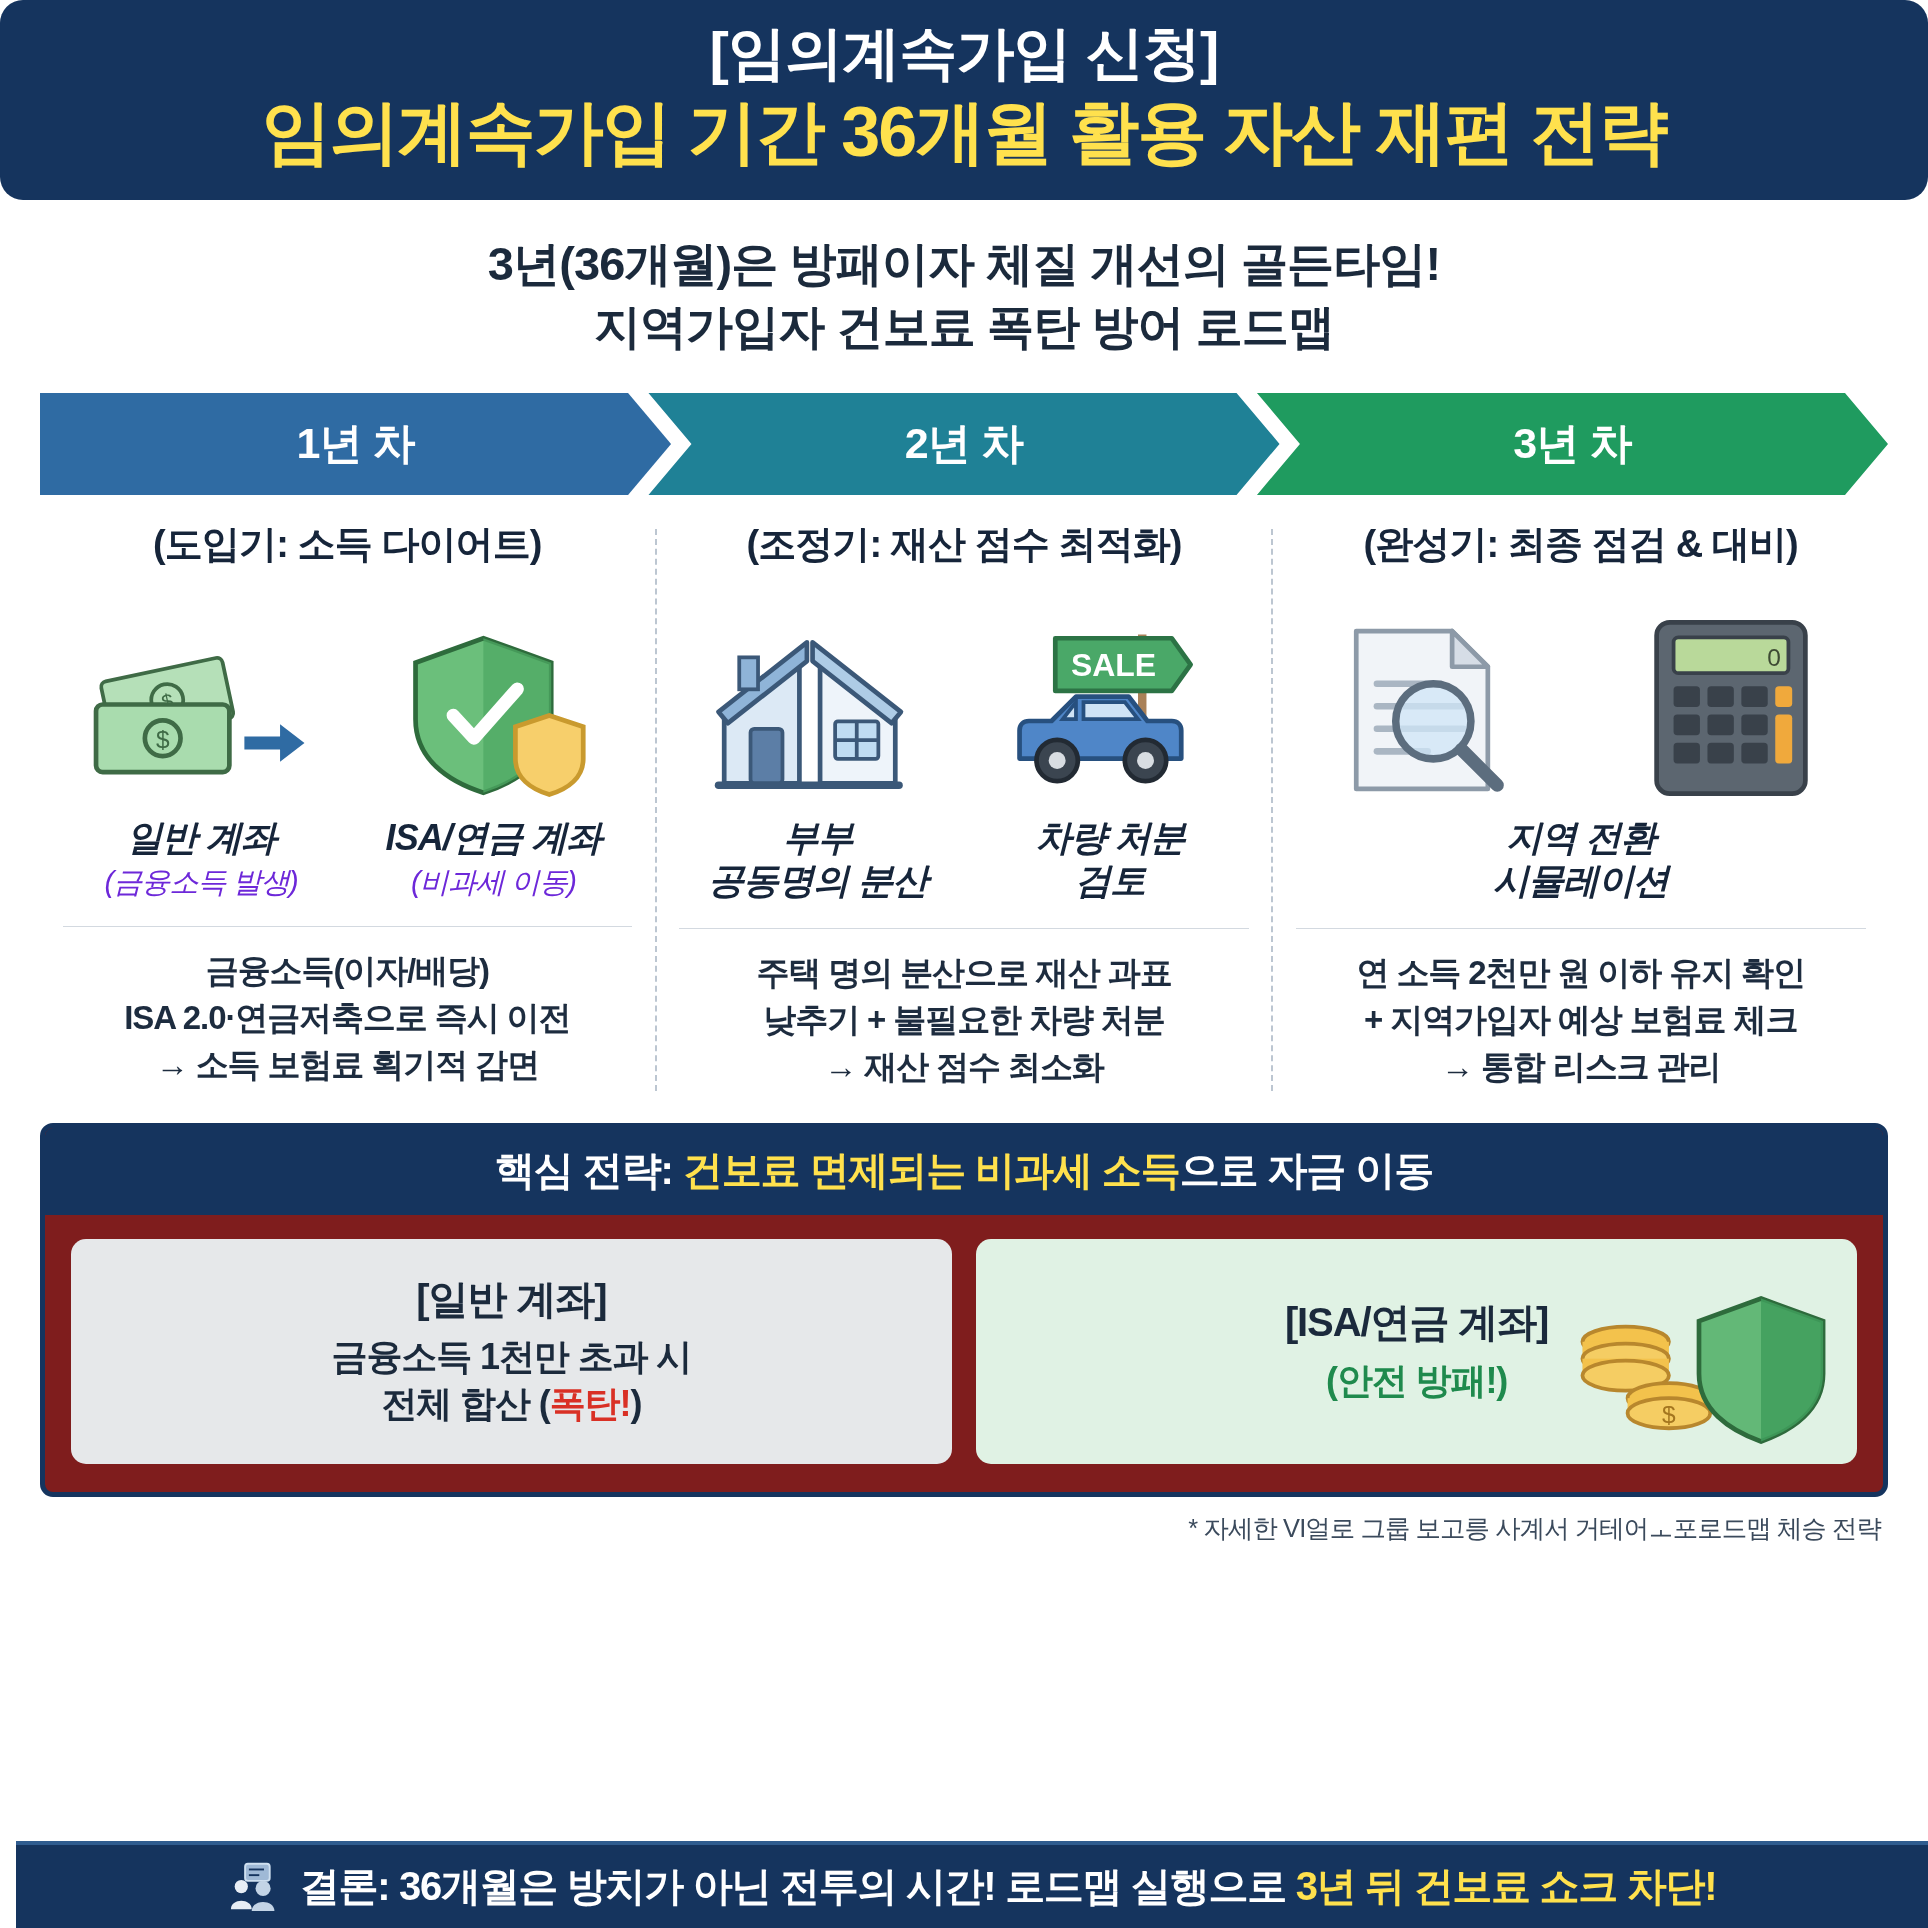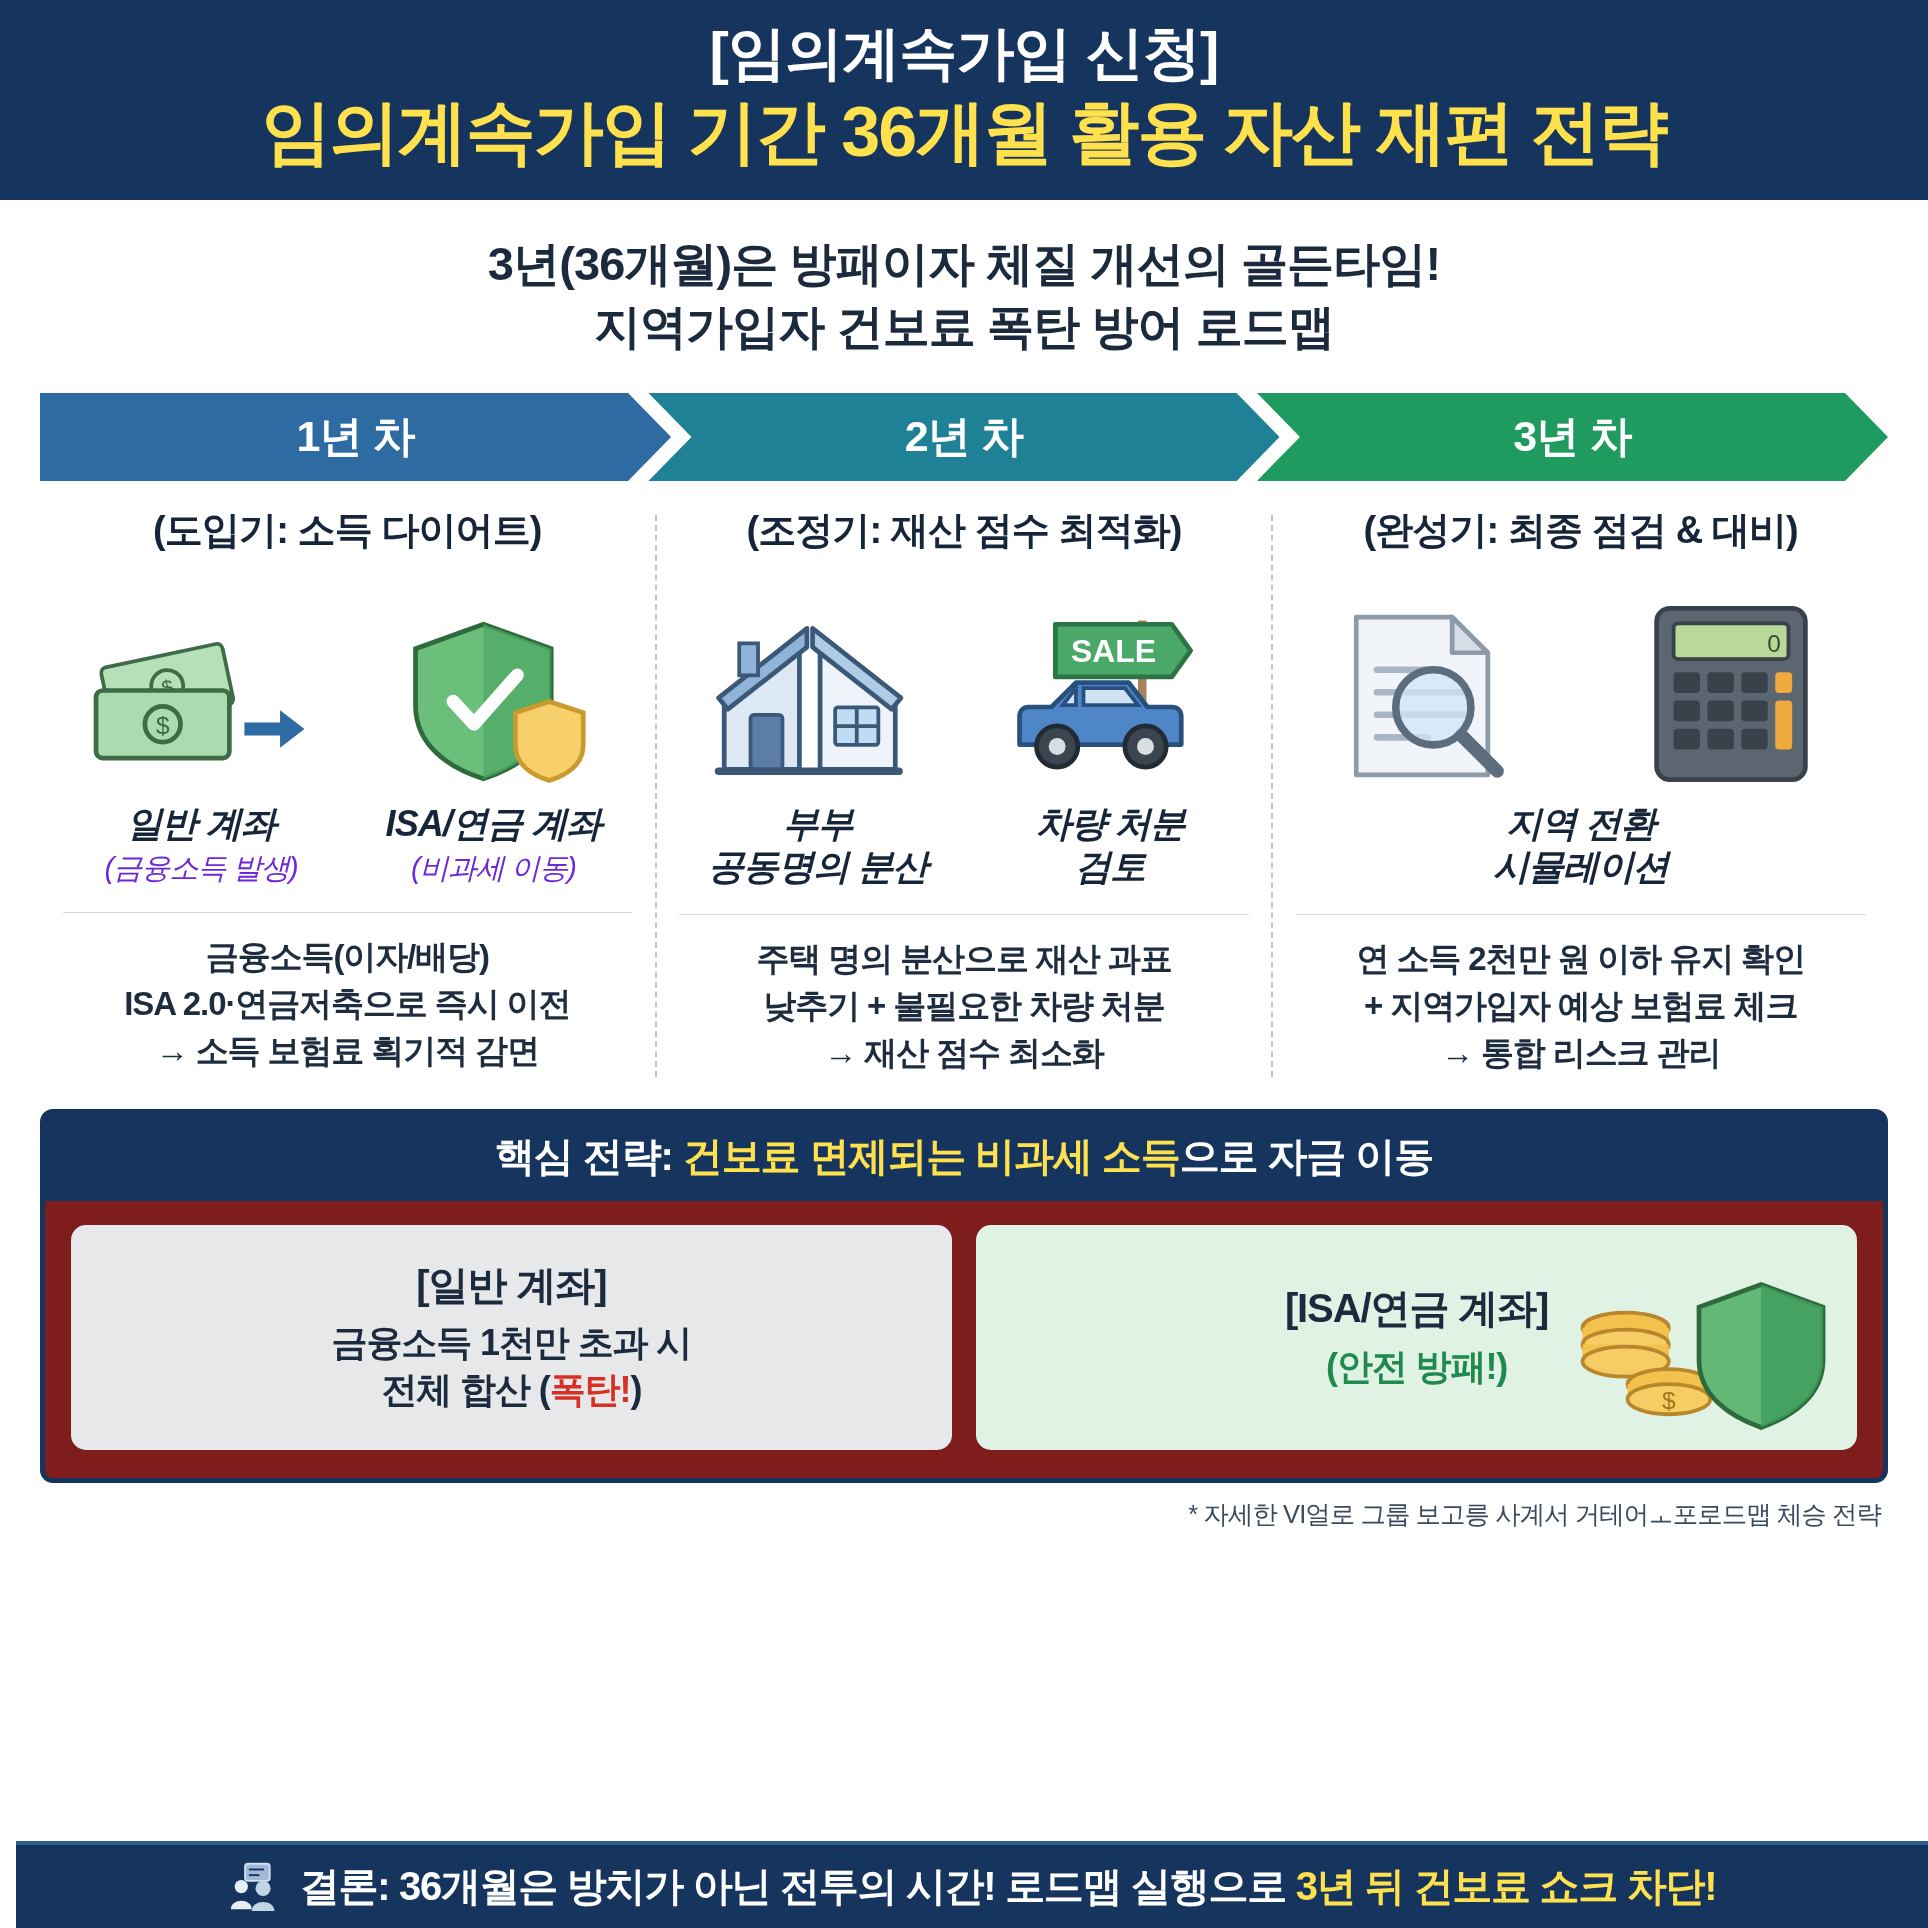--- a/index.html
+++ b/index.html
@@ -14,20 +14,21 @@
     color: #1b2a3c;
     overflow: hidden;
     position: relative;
   }
 
   
   .header {
     background: #15345e;
     padding: 21px 19px 28px 19px;
     text-align: center;
+    border-radius: 23px;
   }
   .header-line1 {
     color: #ffffff;
     font-size: 58px;
     font-weight: bold;
     letter-spacing: -0.9px;
     line-height: 1.12;
   }
   .header-line2 {
     color: #ffe14d;
@@ -52,21 +53,21 @@
   }
 
   
   .phases {
     display: flex;
     margin: 17px 40px 0 40px;
     gap: 0;
   }
   .chev {
     position: relative;
-    height: 88px;
+    height: 102px;
     flex: 1;
     display: flex;
     align-items: center;
     justify-content: center;
     color: #ffffff;
     font-size: 43px;
     font-weight: bold;
     letter-spacing: -0.9px;
     clip-path: polygon(0 0, calc(100% - 43px) 0, 100% 50%, calc(100% - 43px) 100%, 0 100%, 0 100%);
   }

